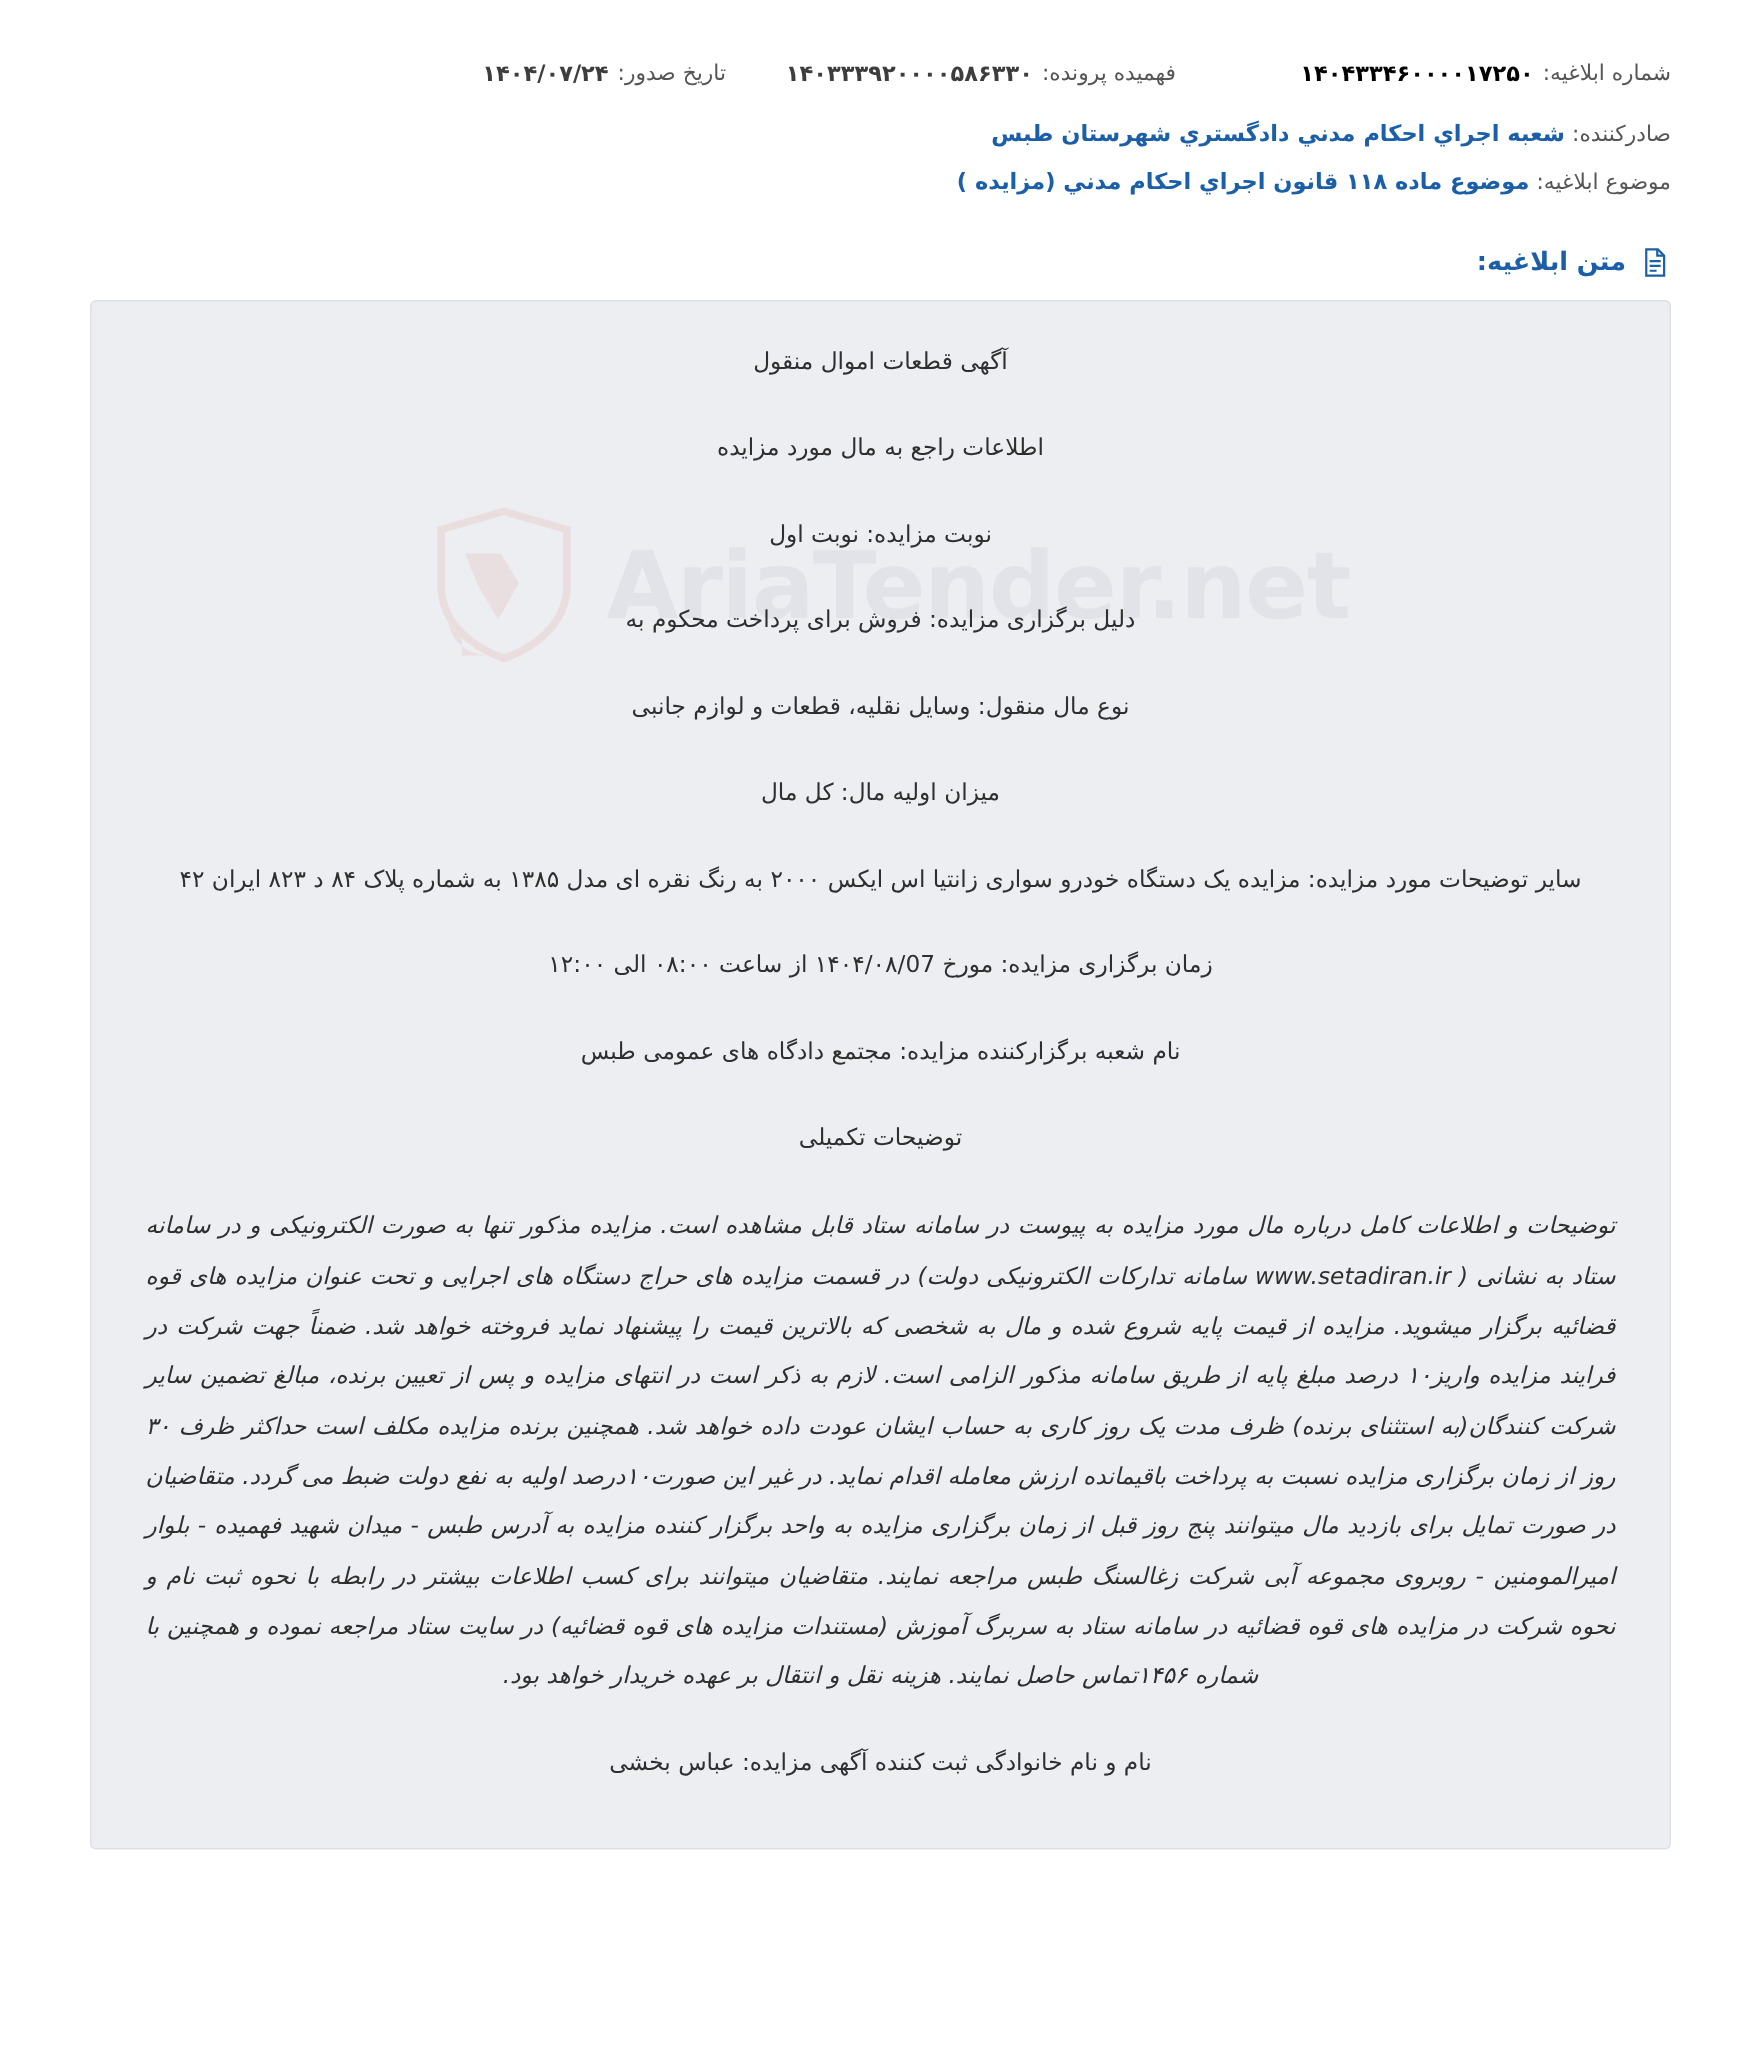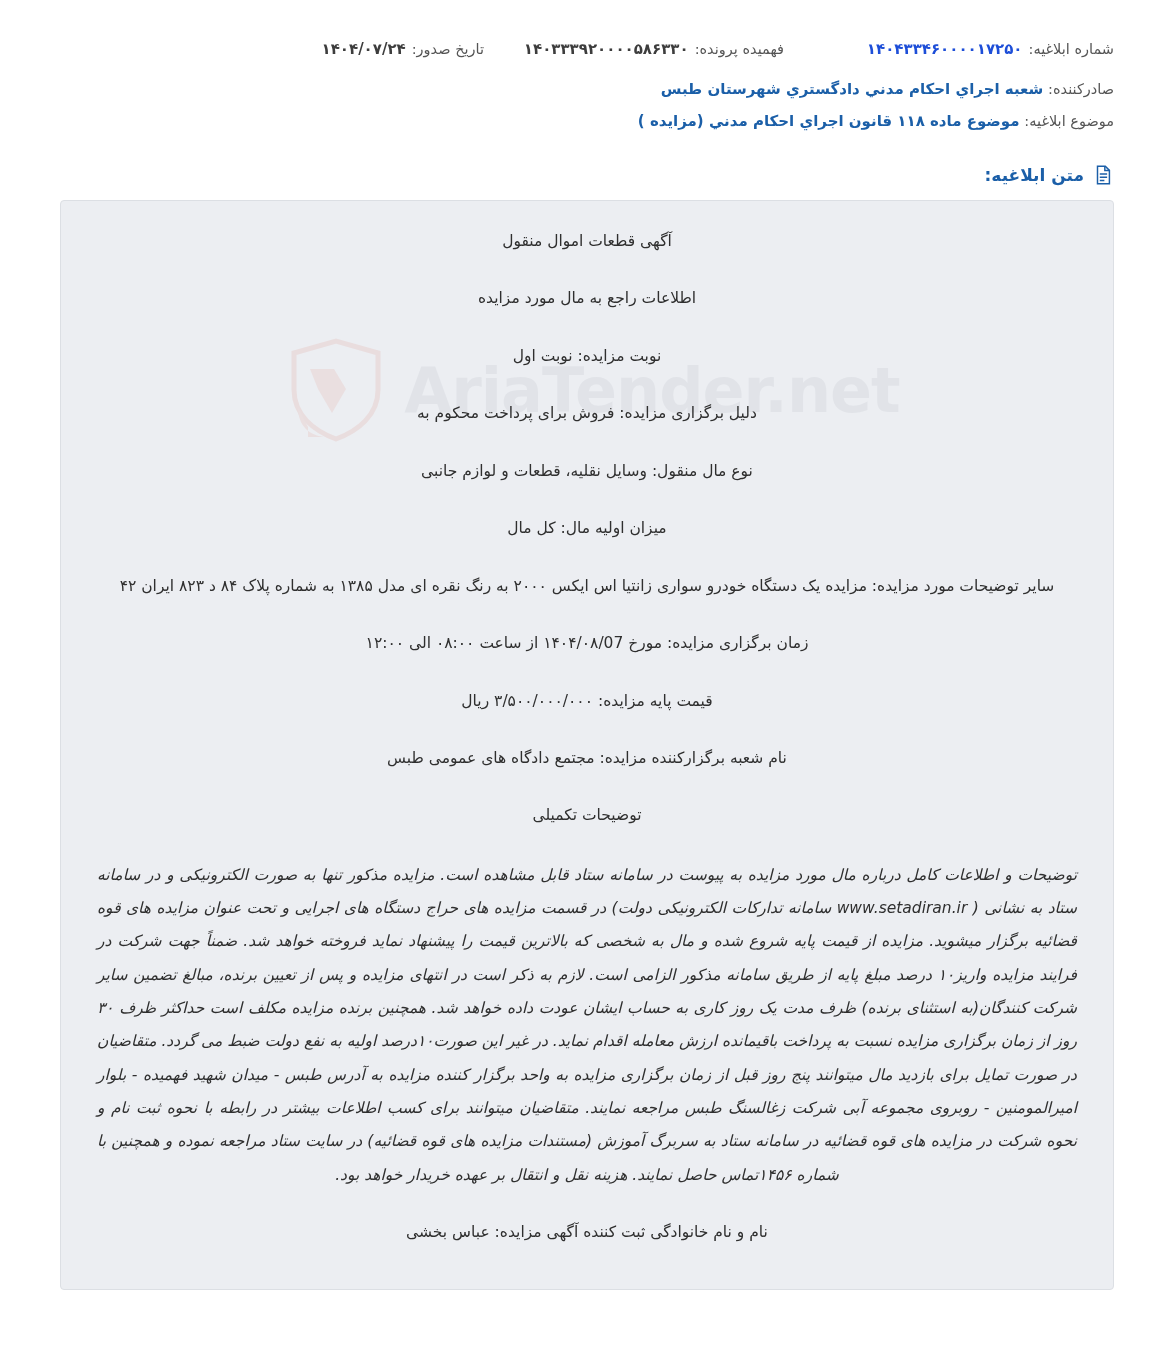--- a/index.html
+++ b/index.html
@@ -39,21 +39,21 @@
     white-space: nowrap;
   }
   .meta-cell.c1 { width: 330px; }
   .meta-cell.c2 { width: 300px; }
   .meta-cell.c3 { width: 240px; }
   .meta-label {
     color: #555555;
     font-size: 14.5px;
   }
   .meta-value {
-    color: #1d4ed8;
+    color: #000000;
     font-size: 15px;
     font-weight: bold;
   }
   .meta-value.plain {
     color: #3d3d3d;
     font-weight: bold;
   }
 
   .meta-line {
     text-align: right;
@@ -191,21 +191,20 @@
 
     <div class="card-content">
       <p class="center-line">آگهی قطعات اموال منقول</p>
       <p class="center-line">اطلاعات راجع به مال مورد مزایده</p>
       <p class="center-line">نوبت مزایده: نوبت اول</p>
       <p class="center-line">دلیل برگزاری مزایده: فروش برای پرداخت محکوم به</p>
       <p class="center-line">نوع مال منقول: وسایل نقلیه، قطعات و لوازم جانبی</p>
       <p class="center-line">میزان اولیه مال: کل مال</p>
       <p class="center-line">سایر توضیحات مورد مزایده: مزایده یک دستگاه خودرو سواری زانتیا اس ایکس ۲۰۰۰ به رنگ نقره ای مدل ۱۳۸۵ به شماره پلاک ۸۴ د ۸۲۳ ایران ۴۲</p>
       <p class="center-line">زمان برگزاری مزایده: مورخ ۱۴۰۴/۰۸/07 از ساعت ۰۸:۰۰ الی ۱۲:۰۰</p>
-      <p class="center-line">قیمت پایه مزایده: ۳/۵۰۰/۰۰۰/۰۰۰ ریال</p>
       <p class="center-line">نام شعبه برگزارکننده مزایده: مجتمع دادگاه های عمومی طبس</p>
       <p class="center-line">توضیحات تکمیلی</p>
 
       <p class="para">توضیحات و اطلاعات کامل درباره مال مورد مزایده به پیوست در سامانه ستاد قابل مشاهده است. مزایده مذکور تنها به صورت الکترونیکی و در سامانه ستاد به نشانی ( www.setadiran.ir سامانه تدارکات الکترونیکی دولت) در قسمت مزایده های حراج دستگاه های اجرایی و تحت عنوان مزایده های قوه قضائیه برگزار میشوید. مزایده از قیمت پایه شروع شده و مال به شخصی که بالاترین قیمت را پیشنهاد نماید فروخته خواهد شد. ضمناً جهت شرکت در فرایند مزایده واریز۱۰ درصد مبلغ پایه از طریق سامانه مذکور الزامی است. لازم به ذکر است در انتهای مزایده و پس از تعیین برنده، مبالغ تضمین سایر شرکت کنندگان(به استثنای برنده) ظرف مدت یک روز کاری به حساب ایشان عودت داده خواهد شد. همچنین برنده مزایده مکلف است حداکثر ظرف ۳۰ روز از زمان برگزاری مزایده نسبت به پرداخت باقیمانده ارزش معامله اقدام نماید. در غیر این صورت۱۰درصد اولیه به نفع دولت ضبط می گردد. متقاضیان در صورت تمایل برای بازدید مال میتوانند پنج روز قبل از زمان برگزاری مزایده به واحد برگزار کننده مزایده به آدرس طبس - میدان شهید فهمیده - بلوار امیرالمومنین - روبروی مجموعه آبی شرکت زغالسنگ طبس مراجعه نمایند. متقاضیان میتوانند برای کسب اطلاعات بیشتر در رابطه با نحوه ثبت نام و نحوه شرکت در مزایده های قوه قضائیه در سامانه ستاد به سربرگ آموزش (مستندات مزایده های قوه قضائیه) در سایت ستاد مراجعه نموده و همچنین با شماره ۱۴۵۶تماس حاصل نمایند. هزینه نقل و انتقال بر عهده خریدار خواهد بود.</p>
 
       <p class="center-line last-short">نام و نام خانوادگی ثبت کننده آگهی مزایده: عباس بخشی</p>
     </div>
   </div>
 
 </div>

